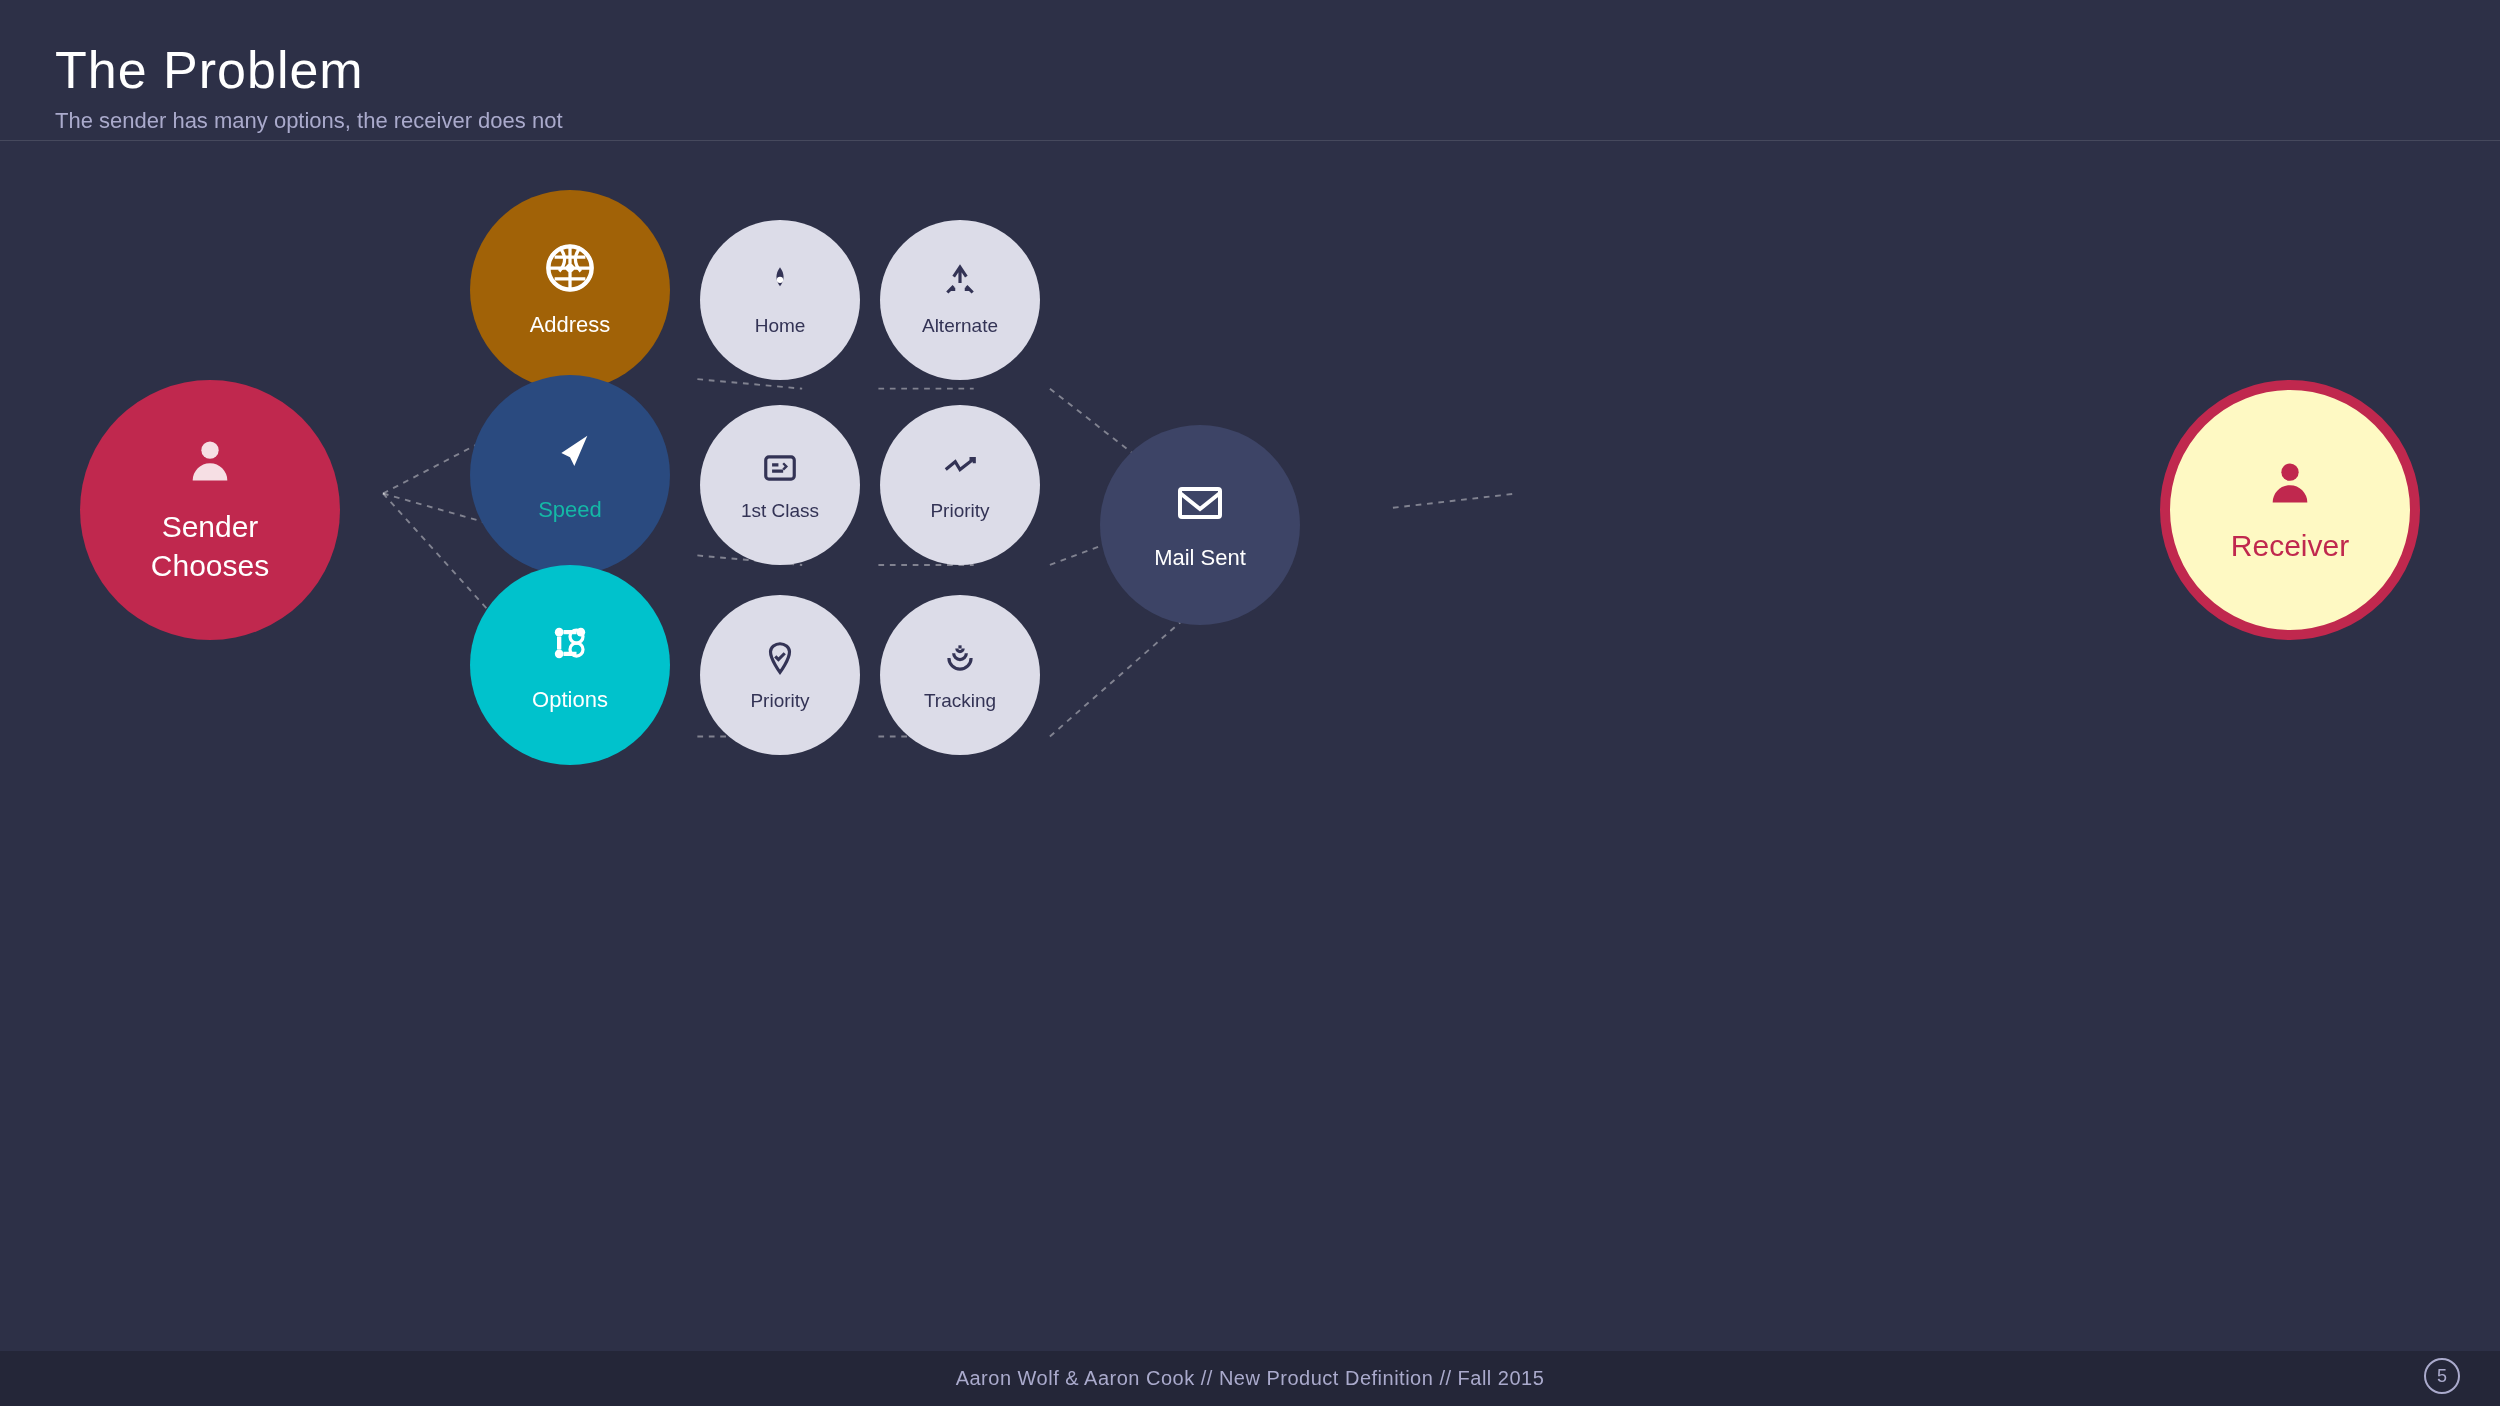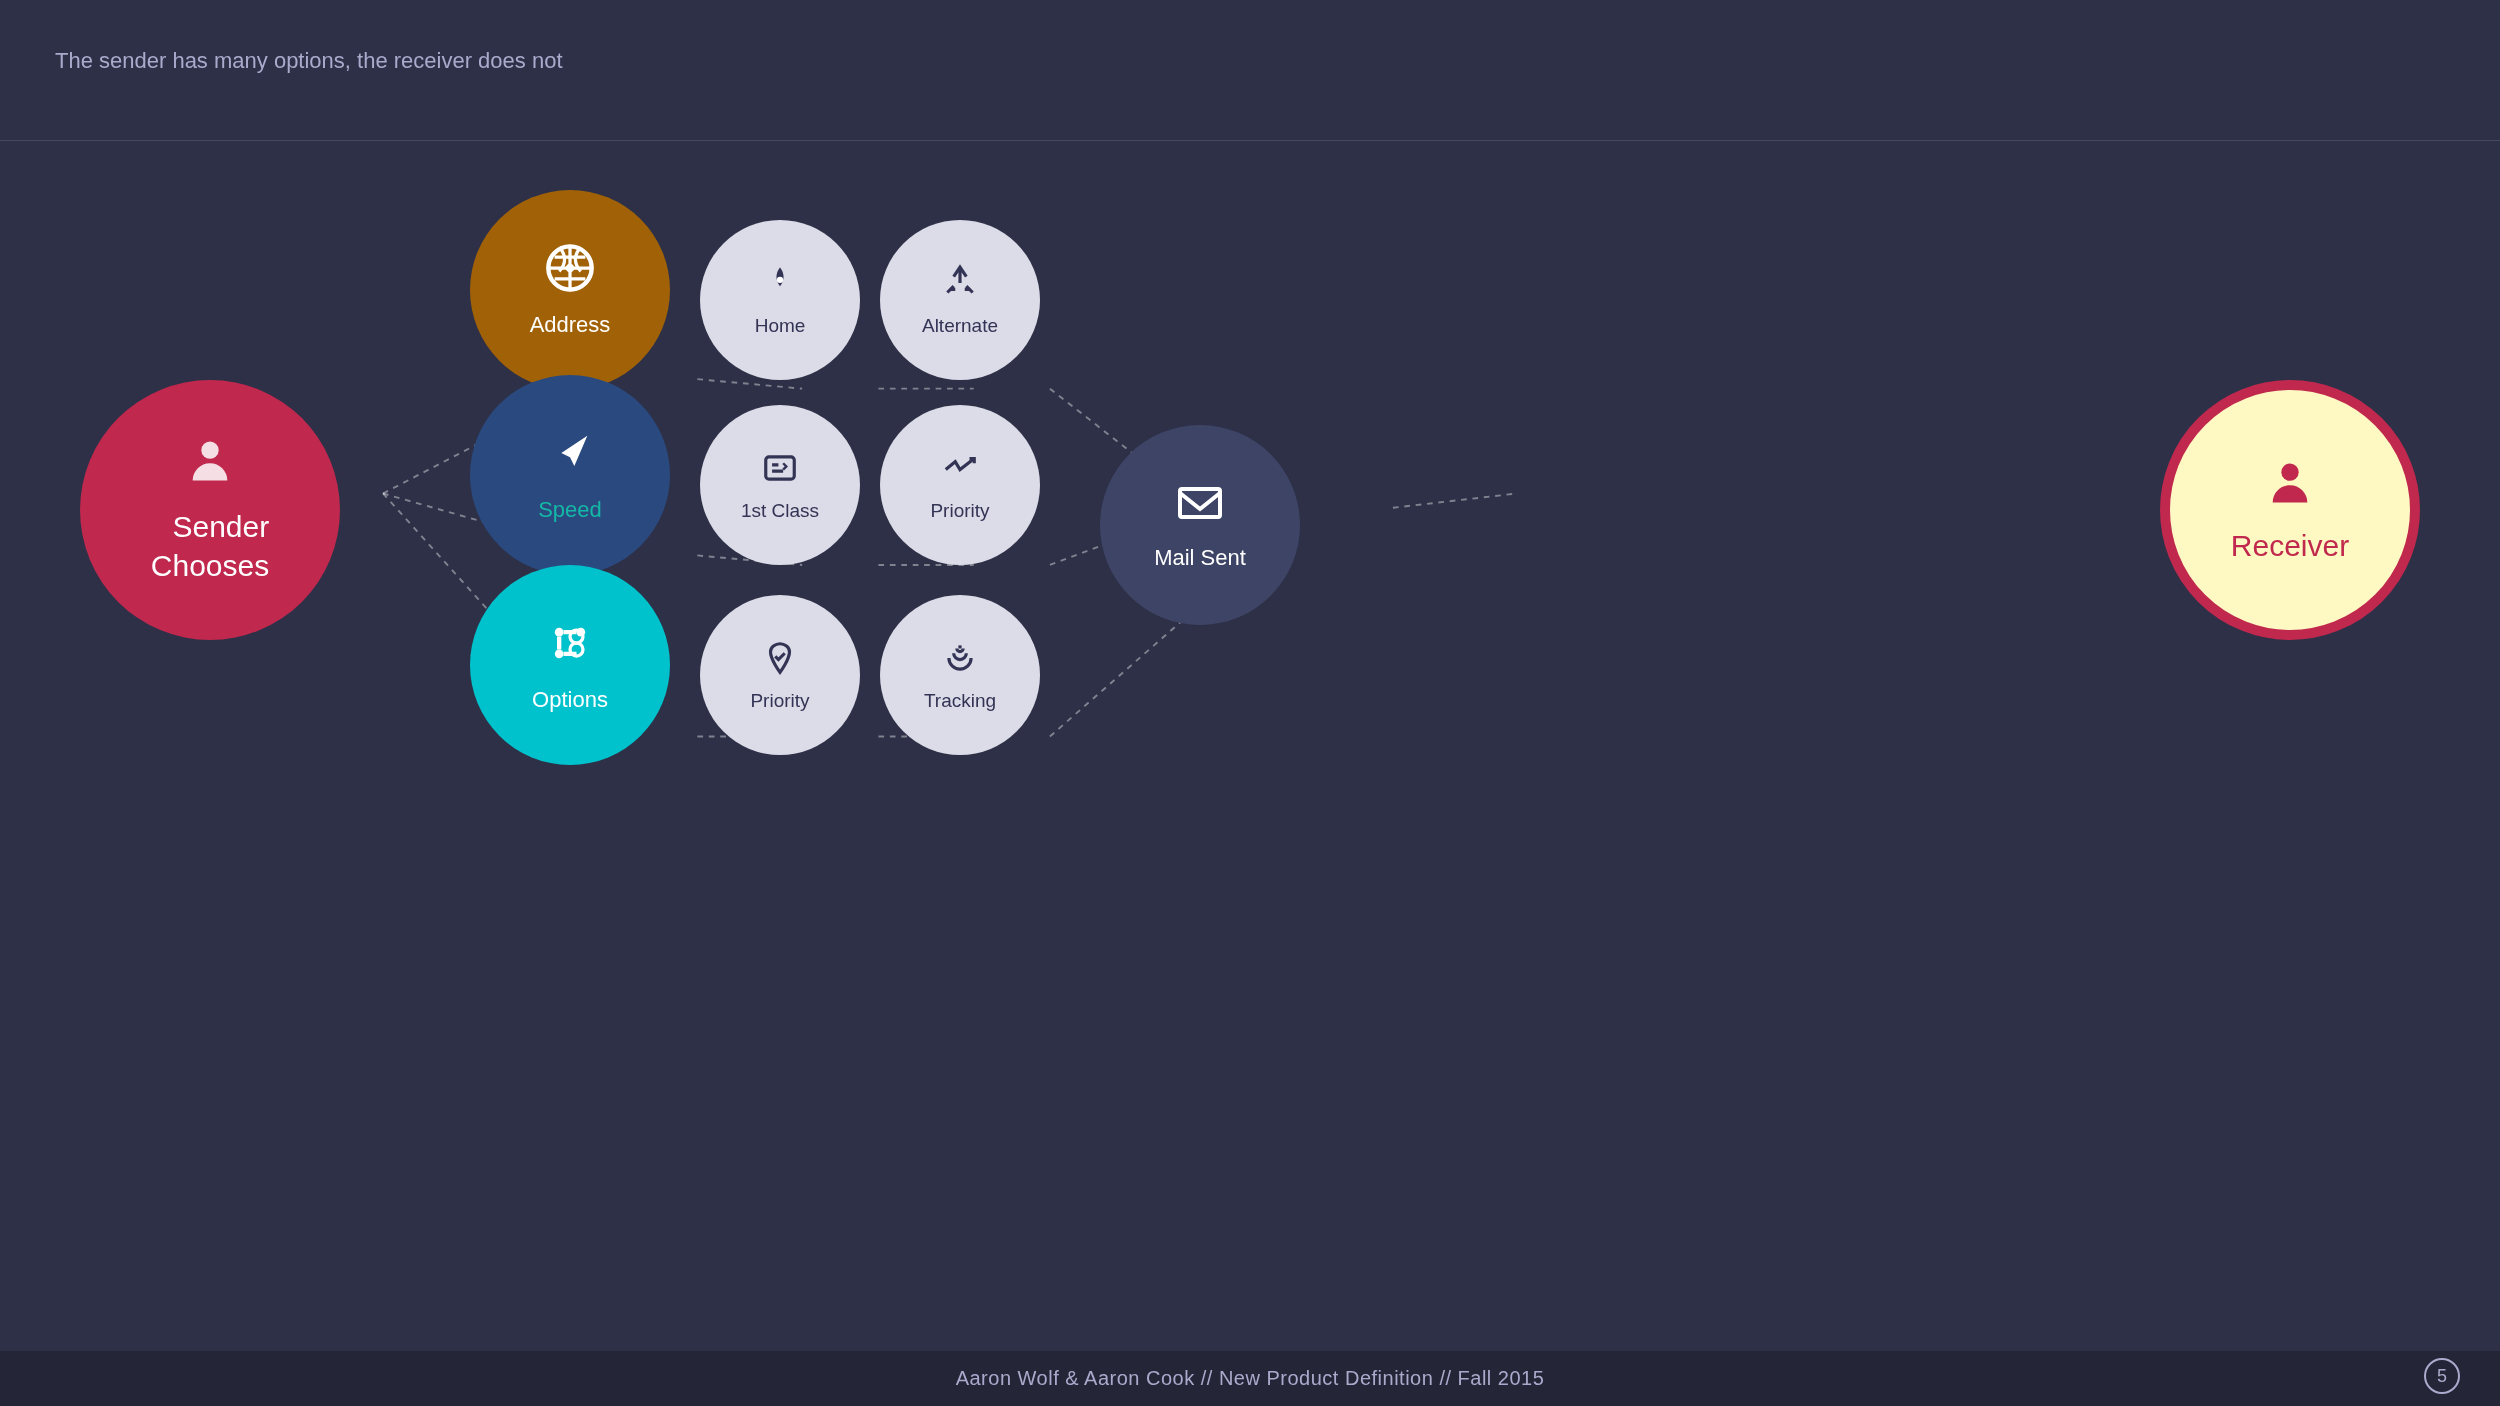--- a/index.html
+++ b/index.html
@@ -110,21 +110,20 @@
       height: 260px;
       background: #c0284e;
       left: 80px;
       top: 220px;
     }
     .node-sender .node-label {
       font-size: 30px;
       font-weight: 400;
       color: #ffffff;
       line-height: 1.3;
-      text-align: right;
     }
     .node-sender .node-icon {
       font-size: 52px;
       margin-bottom: 8px;
       color: rgba(255,255,255,0.85);
     }
 
     
     .node-receiver {
       width: 260px;
@@ -262,20 +261,21 @@
     }
     .node-mailsent svg.icon {
       width: 48px;
       height: 48px;
     }
   </style>
 </head>
 <body>
 
 <div class="header">
+  <div class="page-title">The Problem</div>
   <div class="page-subtitle">The sender has many options, the receiver does not</div>
 </div>
 
 <div class="divider"></div>
 
 <div class="diagram">
 
   <svg class="lines-svg" viewBox="0 0 2500 1250">
 
     <line x1="340" y1="350" x2="570" y2="230" stroke="rgba(255,255,255,0.4)" stroke-width="2" stroke-dasharray="6,6"></line>

